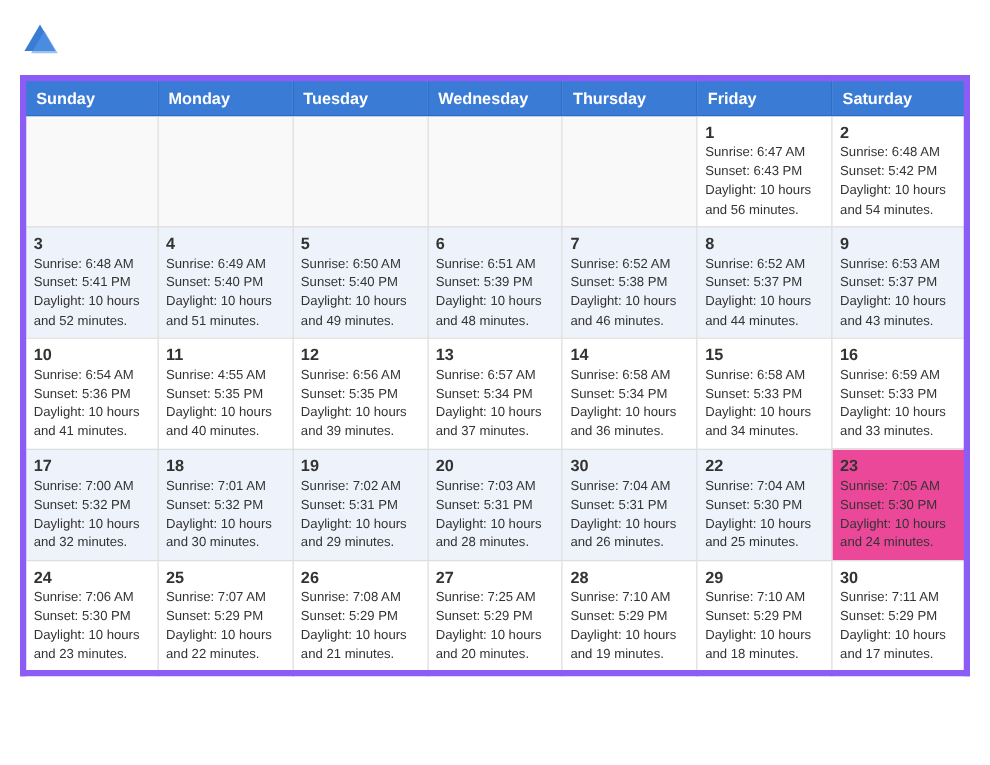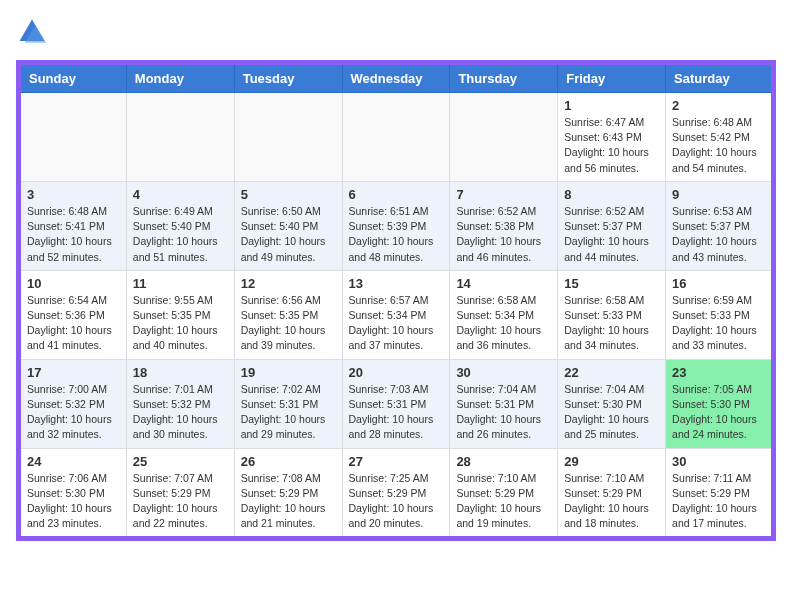--- a/index.html
+++ b/index.html
@@ -197,21 +197,21 @@
       <tr>
         <td style="background: rgb(255, 255, 255);">
           <span class="day-num">10</span>
           <div class="day-info" style="white-space: pre-line;">Sunrise: 6:54 AM
 Sunset: 5:36 PM
 Daylight: 10 hours
 and 41 minutes.</div>
         </td>
         <td style="background: rgb(255, 255, 255);">
           <span class="day-num">11</span>
-          <div class="day-info" style="white-space: pre-line;">Sunrise: 9:55 AM
+          <div class="day-info" style="white-space: pre-line;">Sunrise: 4:55 AM
 Sunset: 5:35 PM
 Daylight: 10 hours
 and 40 minutes.</div>
         </td>
         <td style="background: rgb(255, 255, 255);">
           <span class="day-num">12</span>
           <div class="day-info" style="white-space: pre-line;">Sunrise: 6:56 AM
 Sunset: 5:35 PM
 Daylight: 10 hours
 and 39 minutes.</div>
@@ -281,21 +281,21 @@
 Daylight: 10 hours
 and 26 minutes.</div>
         </td>
         <td style="background: rgb(238, 242, 250);">
           <span class="day-num">22</span>
           <div class="day-info" style="white-space: pre-line;">Sunrise: 7:04 AM
 Sunset: 5:30 PM
 Daylight: 10 hours
 and 25 minutes.</div>
         </td>
-        <td style="background: #86efac;">
+        <td style="background: #ec4899;">
           <span class="day-num">23</span>
           <div class="day-info" style="white-space: pre-line;">Sunrise: 7:05 AM
 Sunset: 5:30 PM
 Daylight: 10 hours
 and 24 minutes.</div>
         </td>
       </tr>
       <tr>
         <td style="background: rgb(255, 255, 255);">
           <span class="day-num">24</span>

